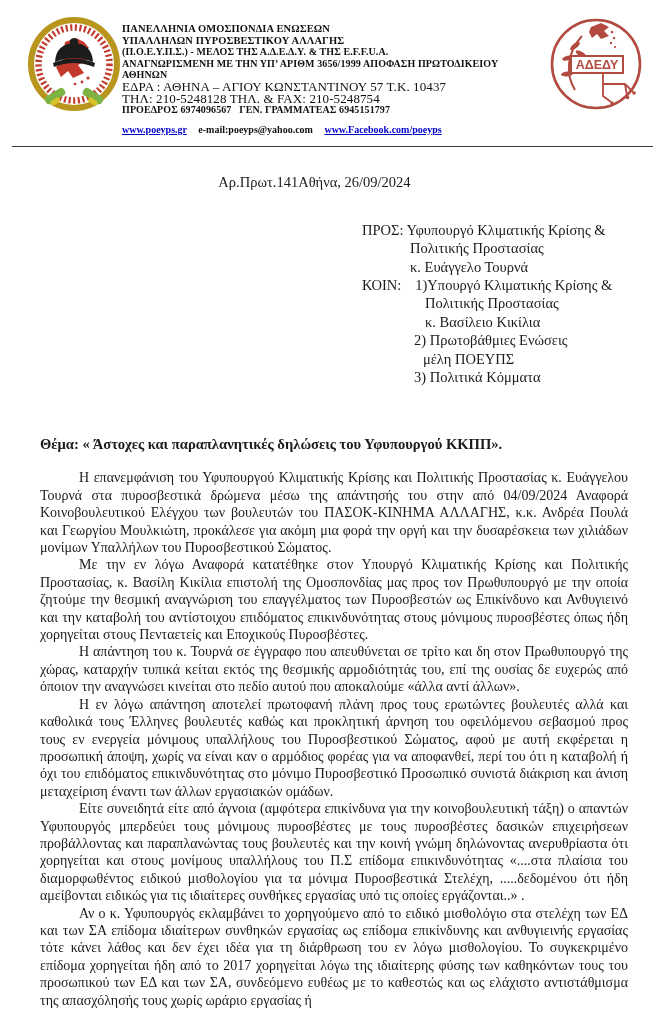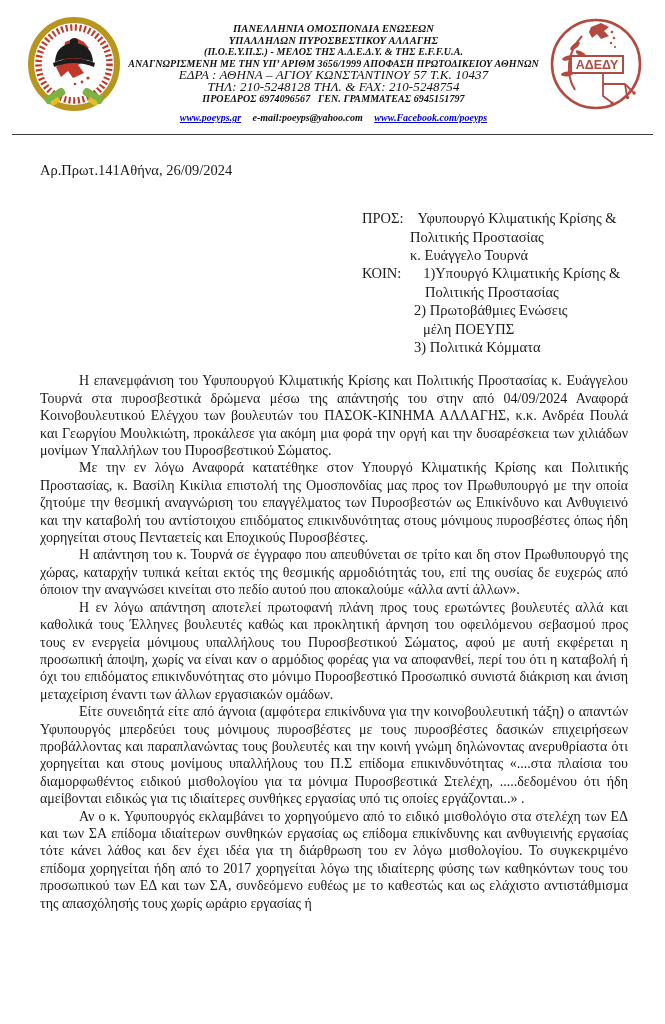--- a/index.html
+++ b/index.html
@@ -15,54 +15,52 @@
   
   .letterhead {
     display:flex;
     justify-content:space-between;
     align-items:flex-start;
     padding:16px 18px 0 26px;
   }
   .logo-box { flex:0 0 auto; }
   .lh-center {
     flex:1 1 auto;
-    text-align:center;
     padding-top:7px;
     color:#101010;
-    font-style:italic;
   }
   .lh-line  { font-size:10.5px; line-height:11.6px; font-weight:bold; letter-spacing:0.1px; white-space:pre-wrap; }
   .lh-line.wide { font-size:10px; }
   .lh-line.reg  { font-weight:normal; font-size:13px; }
   .lh-links { font-size:10px; font-weight:bold; margin-top:8px; }
   .lh-links .lnk { color:#0000cc; text-decoration:underline; cursor:pointer; }
   .lh-links .eml { color:#101010; margin:0 9px; }
 
   hr.divider {
     border:none;
     border-top:1.6px solid #3c3c3c;
     margin:11px 12px 0 12px;
   }
 
   
   .meta-row {
     display:flex;
-    justify-content:flex-start;
+    justify-content:center;
     margin:27px 76px 0 40px;
     font-size:14.5px;
   }
 
   
   .recipients {
     margin:30px 0 0 362px;
     font-size:14.5px;
     line-height:18.4px;
   }
-  .r-line .r-label { margin-right:14px; }
-  .r-line .r-label.koin { margin-right:22px; }
+  .r-line .r-label { margin-right:3px; }
+  .r-line .r-label.koin { margin-right:14px; }
   .pl48 { padding-left:48px; }
   .pl63 { padding-left:63px; }
   .pl52 { padding-left:52px; }
   .pl61 { padding-left:61px; }
 
   
   .subject {
     margin:50px 38px 0 40px;
     font-weight:bold;
     font-size:14.6px;
@@ -166,25 +164,27 @@
     <div class="r-line">
       <span class="r-label">ΠΡΟΣ:</span><span>Υφυπουργό  Κλιματικής Κρίσης &amp;</span>
     </div>
     <div class="pl48">Πολιτικής Προστασίας</div>
     <div class="pl48">κ. Ευάγγελο Τουρνά</div>
 
     <div class="r-line">
       <span class="r-label koin">ΚΟΙΝ:</span><span>1)Υπουργό Κλιματικής Κρίσης &amp;</span>
     </div>
     <div class="pl63">Πολιτικής Προστασίας</div>
+    <div class="pl63">κ. Βασίλειο Κικίλια</div>
     <div class="pl52">2) Πρωτοβάθμιες Ενώσεις</div>
     <div class="pl61">μέλη ΠΟΕΥΠΣ</div>
     <div class="pl52">3) Πολιτικά Κόμματα</div>
   </div>
 
+  <div class="subject">Θέμα: « Άστοχες και παραπλανητικές δηλώσεις του Υφυπουργού ΚΚΠΠ».</div>
 
   <div class="body-text">
     <p>Η επανεμφάνιση του Υφυπουργού Κλιματικής Κρίσης και Πολιτικής Προστασίας κ. Ευάγγελου Τουρνά στα πυροσβεστικά δρώμενα μέσω της απάντησής του στην από 04/09/2024 Αναφορά Κοινοβουλευτικού Ελέγχου των βουλευτών του ΠΑΣΟΚ-ΚΙΝΗΜΑ ΑΛΛΑΓΗΣ, κ.κ. Ανδρέα Πουλά και Γεωργίου Μουλκιώτη, προκάλεσε για ακόμη μια φορά την οργή και την δυσαρέσκεια των χιλιάδων μονίμων Υπαλλήλων του Πυροσβεστικού Σώματος.</p>
     <p>Με την εν λόγω Αναφορά κατατέθηκε στον Υπουργό Κλιματικής Κρίσης και Πολιτικής Προστασίας, κ. Βασίλη Κικίλια επιστολή της Ομοσπονδίας μας  προς τον Πρωθυπουργό με την οποία ζητούμε την θεσμική αναγνώριση του επαγγέλματος των Πυροσβεστών ως Επικίνδυνο και Ανθυγιεινό και την καταβολή του αντίστοιχου επιδόματος επικινδυνότητας στους μόνιμους πυροσβέστες όπως ήδη χορηγείται στους Πενταετείς και Εποχικούς Πυροσβέστες.</p>
     <p>Η απάντηση του κ. Τουρνά σε έγγραφο που απευθύνεται σε τρίτο και δη στον Πρωθυπουργό της χώρας, καταρχήν τυπικά κείται εκτός της θεσμικής αρμοδιότητάς του, επί της ουσίας δε ευχερώς από όποιον την αναγνώσει  κινείται στο πεδίο αυτού που αποκαλούμε «άλλα αντί άλλων».</p>
     <p>Η εν λόγω απάντηση αποτελεί πρωτοφανή πλάνη προς τους  ερωτώντες βουλευτές αλλά και καθολικά τους Έλληνες βουλευτές  καθώς και προκλητική άρνηση του οφειλόμενου σεβασμού προς τους εν ενεργεία μόνιμους υπαλλήλους του Πυροσβεστικού Σώματος, αφού με αυτή εκφέρεται η προσωπική άποψη, χωρίς να είναι καν ο αρμόδιος φορέας για να αποφανθεί, περί του ότι η καταβολή ή όχι του επιδόματος επικινδυνότητας στο μόνιμο Πυροσβεστικό Προσωπικό συνιστά διάκριση και άνιση μεταχείριση έναντι των άλλων εργασιακών ομάδων.</p>
     <p>Είτε συνειδητά είτε από άγνοια (αμφότερα επικίνδυνα για την κοινοβουλευτική τάξη) ο απαντών Υφυπουργός μπερδεύει τους μόνιμους πυροσβέστες με τους πυροσβέστες δασικών επιχειρήσεων προβάλλοντας και παραπλανώντας τους βουλευτές και την κοινή γνώμη δηλώνοντας ανερυθρίαστα ότι χορηγείται και στους μονίμους υπαλλήλους του Π.Σ επίδομα επικινδυνότητας «....στα πλαίσια του διαμορφωθέντος ειδικού μισθολογίου για τα μόνιμα Πυροσβεστικά Στελέχη, .....δεδομένου ότι ήδη αμείβονται ειδικώς για τις ιδιαίτερες συνθήκες εργασίας υπό τις οποίες εργάζονται..» .</p>
     <p>Αν ο κ. Υφυπουργός εκλαμβάνει το χορηγούμενο από το ειδικό μισθολόγιο  στα στελέχη των ΕΔ και των ΣΑ επίδομα ιδιαίτερων συνθηκών εργασίας ως επίδομα επικίνδυνης και ανθυγιεινής εργασίας τότε κάνει λάθος και δεν έχει ιδέα για τη διάρθρωση του εν λόγω μισθολογίου. Το συγκεκριμένο επίδομα χορηγείται ήδη από το 2017 χορηγείται λόγω της ιδιαίτερης φύσης των καθηκόντων τους του προσωπικού των ΕΔ και των ΣΑ, συνδεόμενο ευθέως με το καθεστώς και ως ελάχιστο αντιστάθμισμα της απασχόλησής τους χωρίς ωράριο εργασίας ή</p>
   </div>
 

